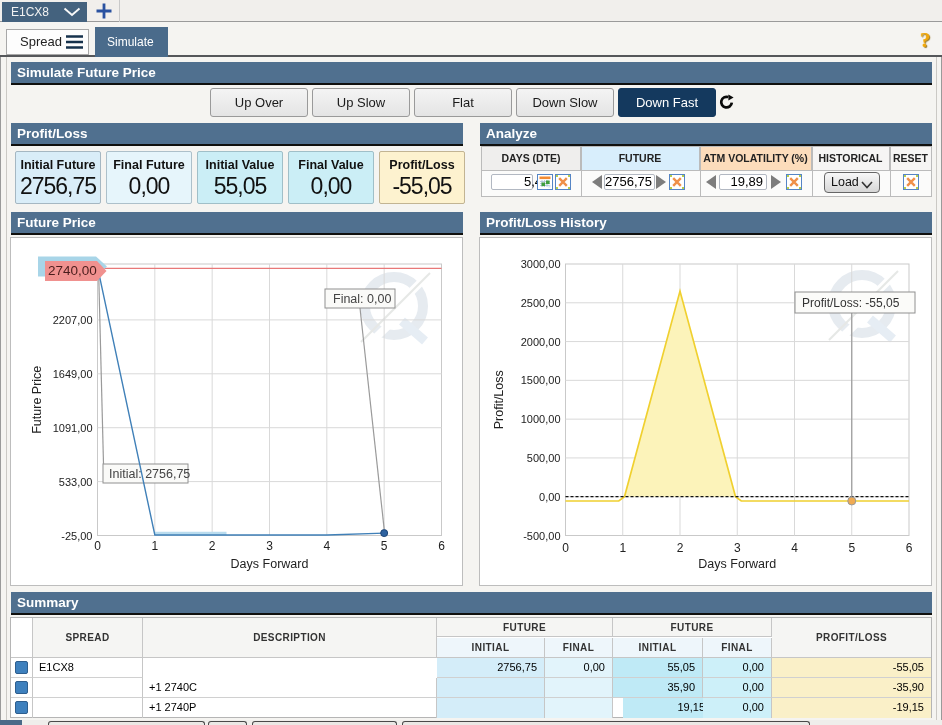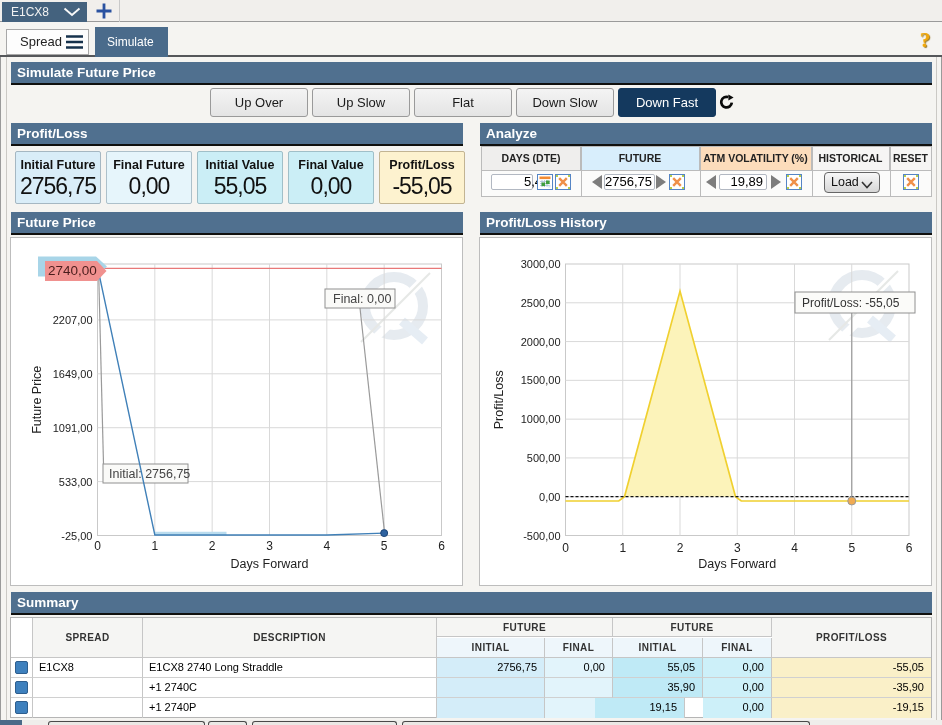--- a/index.html
+++ b/index.html
@@ -275,21 +275,20 @@
   <div class="shead" style="left:613px;top:618px;width:159px;height:19px;line-height:19px;border-bottom:1px solid #c6c6c6;">FUTURE</div>
   <div class="shead" style="left:613px;top:638px;width:90px;height:19px;line-height:19px;background:#eef6fb;">INITIAL</div>
   <div class="shead" style="left:703px;top:638px;width:69px;height:19px;line-height:19px;background:#eef6fb;">FINAL</div>
   <div class="shead" style="left:772px;top:618px;width:159px;height:39px;line-height:39px;border-right:none;">PROFIT/LOSS</div>
   <div class="abs" style="left:11px;top:657px;width:920px;height:1px;background:#c6c6c6;"></div>
 
   <div class="scell" style="left:11px;top:658px;width:22px;height:20px;border-bottom:1px solid #d0d0d0;">
       <div class="rowicon" style="left:4px;top:3px;"></div>
     </div>
   <div class="scell" style="left:33px;top:658px;width:110px;height:20px;border-bottom:1px solid #d0d0d0;padding-left:6px;">E1CX8</div>
-  <div class="scell" style="left:143px;top:658px;width:294px;height:20px;border-bottom:1px solid #d0d0d0;padding-left:6px;">E1CX8 2740 Long Straddle</div>
   <div class="scell" style="left:437px;top:658px;width:108px;height:20px;border-bottom:1px solid #d0d0d0;background:#d4edf9;text-align:right;padding-right:7px;">2756,75</div>
   <div class="scell" style="left:545px;top:658px;width:68px;height:20px;border-bottom:1px solid #d0d0d0;background:#e2f4fb;text-align:right;padding-right:7px;">0,00</div>
   <div class="scell" style="left:613px;top:658px;width:90px;height:20px;border-bottom:1px solid #d0d0d0;background:#bfeaf6;text-align:right;padding-right:7px;">55,05</div>
   <div class="scell" style="left:703px;top:658px;width:69px;height:20px;border-bottom:1px solid #d0d0d0;background:#cdf0f9;text-align:right;padding-right:7px;">0,00</div>
   <div class="scell" style="left:772px;top:658px;width:159px;height:20px;border-bottom:1px solid #d0d0d0;background:#faf0c8;text-align:right;padding-right:7px;border-right:none;">-55,05</div>
 
   <div class="scell" style="left:11px;top:678px;width:22px;height:20px;border-bottom:1px solid #d0d0d0;">
       <div class="rowicon" style="left:4px;top:3px;"></div>
     </div>
   <div class="scell" style="left:33px;top:678px;width:110px;height:20px;border-bottom:1px solid #d0d0d0;"></div>
@@ -300,21 +299,21 @@
   <div class="scell" style="left:703px;top:678px;width:69px;height:20px;border-bottom:1px solid #d0d0d0;background:#cdf0f9;text-align:right;padding-right:7px;">0,00</div>
   <div class="scell" style="left:772px;top:678px;width:159px;height:20px;border-bottom:1px solid #d0d0d0;background:#faf0c8;text-align:right;padding-right:7px;border-right:none;">-35,90</div>
 
   <div class="scell" style="left:11px;top:698px;width:22px;height:20px;">
       <div class="rowicon" style="left:4px;top:3px;"></div>
     </div>
   <div class="scell" style="left:33px;top:698px;width:110px;height:20px;"></div>
   <div class="scell" style="left:143px;top:698px;width:294px;height:20px;padding-left:6px;">+1 2740P</div>
   <div class="scell" style="left:437px;top:698px;width:108px;height:20px;background:#d4edf9;"></div>
   <div class="scell" style="left:545px;top:698px;width:68px;height:20px;background:#e2f4fb;"></div>
-  <div class="scell" style="left:595px;top:698px;width:90px;height:20px;background:#bfeaf6;text-align:right;padding-right:7px;">19,15</div>
+  <div class="scell" style="left:623px;top:698px;width:90px;height:20px;background:#bfeaf6;text-align:right;padding-right:7px;">19,15</div>
   <div class="scell" style="left:703px;top:698px;width:69px;height:20px;background:#cdf0f9;text-align:right;padding-right:7px;">0,00</div>
   <div class="scell" style="left:772px;top:698px;width:159px;height:20px;background:#faf0c8;text-align:right;padding-right:7px;border-right:none;">-19,15</div>
 
   <div class="abs" style="left:0;top:720px;width:942px;height:5px;background:#efeeeb;"></div>
   <div class="abs" style="left:0;top:720px;width:22px;height:5px;background:#4a6a88;"></div>
   <div class="abs" style="left:48px;top:721px;width:157px;height:4px;background:#eae8e5;border:1px solid #4a4a4a;border-bottom:none;border-radius:3px 3px 0 0;"></div>
   <div class="abs" style="left:208px;top:721px;width:39px;height:4px;background:#eae8e5;border:1px solid #4a4a4a;border-bottom:none;border-radius:3px 3px 0 0;"></div>
   <div class="abs" style="left:252px;top:721px;width:145px;height:4px;background:#eae8e5;border:1px solid #4a4a4a;border-bottom:none;border-radius:3px 3px 0 0;"></div>
   <div class="abs" style="left:402px;top:721px;width:408px;height:4px;background:#eae8e5;border:1px solid #4a4a4a;border-bottom:none;border-radius:3px 3px 0 0;"></div>
 

